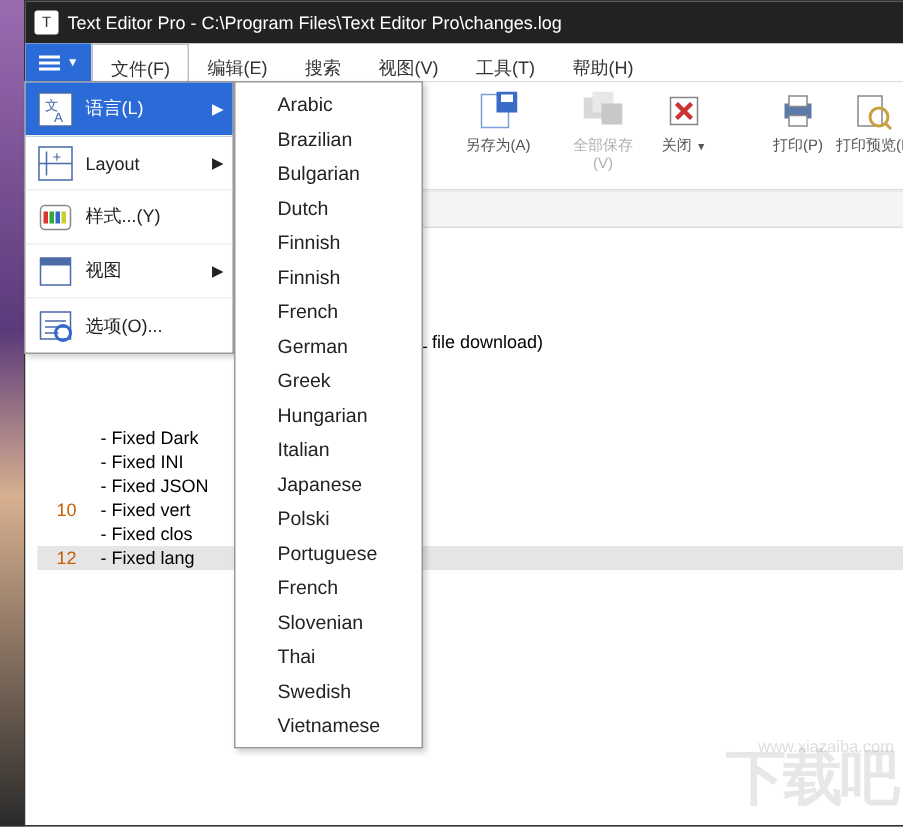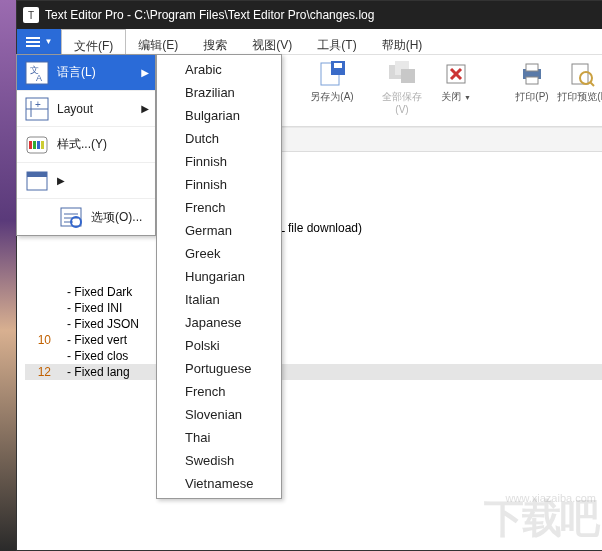--- a/index.html
+++ b/index.html
@@ -20,21 +20,21 @@
   .toolbtn.disabled { color: #b0b0b0; }
   .toolbtn .ticon { width: 26px; height: 26px; margin: 0 auto 3px; }
   .content { position: relative; background: #fff; border-top: 1px solid #e8e8e8; height: calc(100% - 126px); overflow: hidden; }
   .tabbar { height: 24px; border-bottom: 1px solid #dcdcdc; background: #f4f4f4; display: flex; align-items: center; padding-left: 4px; font-size: 11px; }
   .editor { font-family: Consolas, monospace; font-size: 12px; padding: 4px 0 0 8px; white-space: pre; line-height: 16px; color: #000; letter-spacing: 0; }
   .lineno { color: #888; display: inline-block; width: 26px; text-align: right; margin-right: 6px; }
   .lineno.hl { color: #c06000; }
   .line.hl { background: #e5e5e5; display: block; }
   .dropdown1 { position: absolute; left: 16px; top: 54px; width: 140px; background: #fff; border: 1px solid #999; box-shadow: 2px 2px 4px rgba(0,0,0,0.2); z-index: 20; }
   .dropdown1-row { display: flex; align-items: center; height: 36px; font-size: 12px; color: #222; padding-right: 6px; border-bottom: 1px solid #eee; }
-  .dropdown1-row:last-child { border-bottom: none; padding-left: 34px; }
+  .dropdown1-row:last-child { border-bottom: none; }
   .dropdown1-row.sel { background: #2a6bd8; color: #fff; }
   .dd1-icon { width: 28px; height: 28px; margin: 0 6px; display: flex; align-items: center; justify-content: center; }
   .dd1-label { flex: 1; }
   .dd1-arrow { font-size: 10px; }
   .dropdown2 { position: absolute; left: 156px; top: 54px; width: 126px; background: #fff; border: 1px solid #999; box-shadow: 2px 2px 4px rgba(0,0,0,0.2); z-index: 20; padding: 3px 0; }
   .dd2-item { height: 23px; display: flex; align-items: center; font-size: 13px; padding: 0 10px 0 28px; color: #222; position: relative; }
   .dd2-radio { position: absolute; left: 8px; width: 10px; height: 10px; border-radius: 50%; background: #888; box-shadow: inset 0 0 0 2px #fff, 0 0 0 1px #999; }
   .watermark { position: absolute; right: 4px; bottom: 4px; font-size: 40px; font-weight: bold; color: rgba(160,160,160,0.25); letter-spacing: -2px; pointer-events: none; font-family: "Microsoft YaHei", sans-serif; }
   .watermark-url { position: absolute; right: 6px; bottom: 46px; font-size: 11px; color: rgba(160,160,160,0.35); pointer-events: none; }
   svg { display: block; }
@@ -163,20 +163,21 @@
       </span>
       <span class="dd1-label">样式...(Y)</span>
     </div>
     <div class="dropdown1-row">
       <span class="dd1-icon">
         <svg width="24" height="24">
           <rect x="2" y="3" width="20" height="18" fill="#fff" stroke="#4a6aa8"></rect>
           <rect x="2" y="3" width="20" height="5" fill="#4a6aa8"></rect>
         </svg>
       </span>
+      <span class="dd1-label">视图</span>
       <span class="dd1-arrow">▶</span>
     </div>
     <div class="dropdown1-row">
       <span class="dd1-icon">
         <svg width="24" height="24">
           <rect x="2" y="3" width="20" height="18" fill="#fff" stroke="#4a6aa8"></rect>
           <line x1="5" y1="9" x2="19" y2="9" stroke="#4a6aa8"></line>
           <line x1="5" y1="13" x2="19" y2="13" stroke="#4a6aa8"></line>
           <line x1="5" y1="17" x2="14" y2="17" stroke="#4a6aa8"></line>
           <circle cx="17" cy="17" r="5" fill="none" stroke="#36c" stroke-width="2"></circle>

